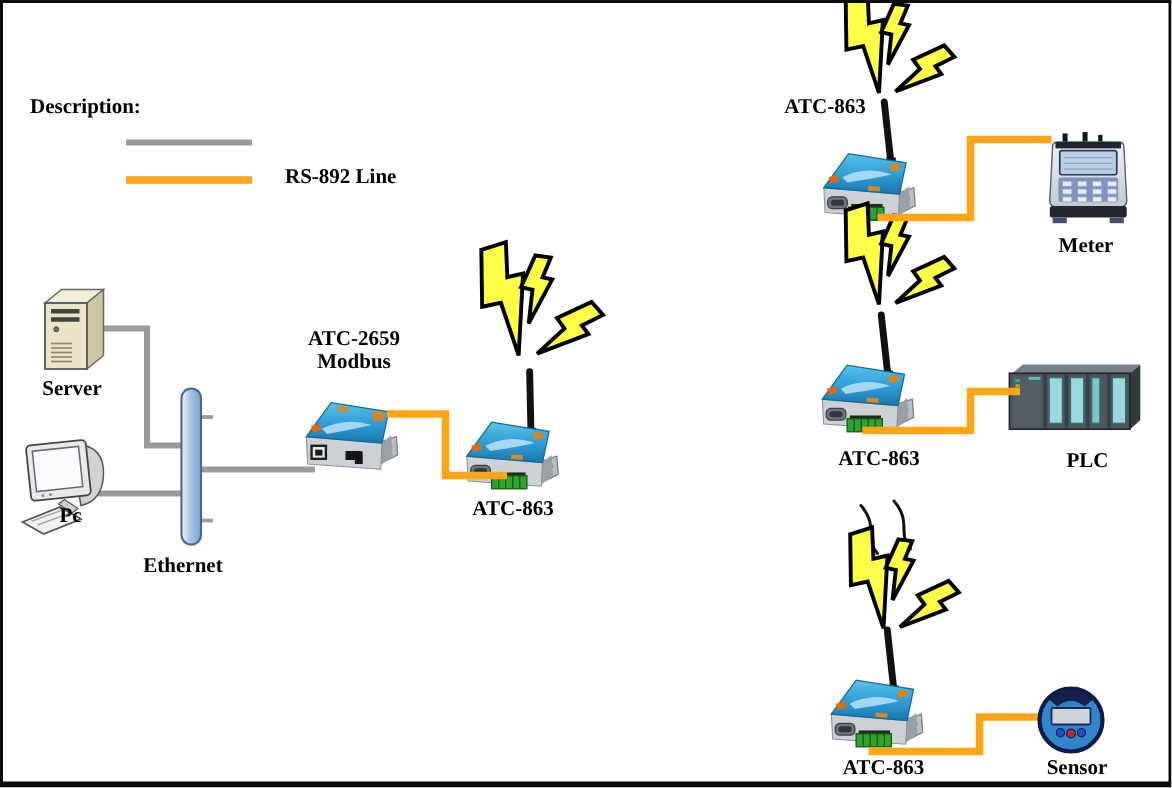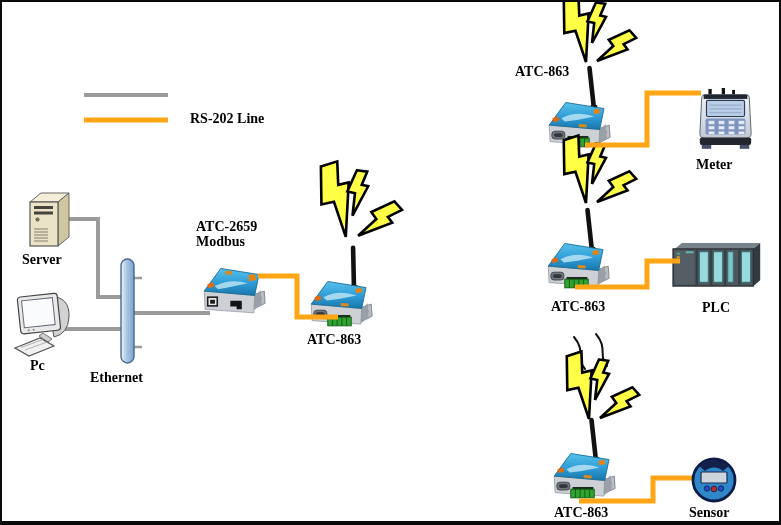--- a/index.html
+++ b/index.html
@@ -14,20 +14,21 @@
     font-family:"Liberation Serif","DejaVu Serif",serif;
   }
   .gfx{position:absolute;left:0;top:0;}
   .lbl{
     position:absolute;
     font-weight:700;
     font-size:14px;
     line-height:15px;
     color:#000;
     white-space:pre-line;
+    text-align:center;
   }
   .lbl.left{text-align:left;}
 </style>
 </head>
 <body>
 
 <div class="canvas">
 
   <svg class="gfx" width="777" height="519" viewBox="0 0 777 519">
     <defs>
@@ -235,24 +236,25 @@
     <g>
       <circle cx="712" cy="478" r="21" fill="#2f86c8" stroke="#0d1c46" stroke-width="2.8"></circle>
       <path d="M697,464 A21,21 0 0 1 727,464 L721,469 A13,13 0 0 0 703,469 Z" fill="#13204a"></path>
       <rect x="699" y="470" width="26" height="11" rx="1" fill="#ccd4dc" stroke="#1d2a50" stroke-width="1.2"></rect>
       <circle cx="705" cy="486.5" r="2.7" fill="#1f4fc4" stroke="#0d1c46" stroke-width="0.8"></circle>
       <circle cx="712" cy="487" r="2.9" fill="#bb2a2a" stroke="#0d1c46" stroke-width="0.8"></circle>
       <circle cx="719" cy="486.5" r="2.7" fill="#1f4fc4" stroke="#0d1c46" stroke-width="0.8"></circle>
     </g>
   </svg>
 
-  <div class="lbl left" style="left:188px;top:109px;width:120px">RS-202 Line</div>
+  <div class="lbl left" style="left:18px;top:62px;width:130px">Description:</div>
+  <div class="lbl left" style="left:188px;top:109px;width:120px">RS-892 Line</div>
 
   <div class="lbl" style="left:20px;top:250px;width:52px">Server</div>
-  <div class="lbl" style="left:28px;top:356px;width:34px">Pc</div>
+  <div class="lbl" style="left:28px;top:335px;width:34px">Pc</div>
   <div class="lbl" style="left:88px;top:368px;width:64px">Ethernet</div>
 
   <div class="lbl" style="left:194px;top:217px;width:80px"><span>ATC-2659</span><br><span>Modbus</span></div>
 
   <div class="lbl" style="left:305px;top:330px;width:70px">ATC-863</div>
   <div class="lbl" style="left:513px;top:62px;width:70px">ATC-863</div>
   <div class="lbl" style="left:694px;top:155px;width:56px">Meter</div>
   <div class="lbl" style="left:549px;top:297px;width:70px">ATC-863</div>
   <div class="lbl" style="left:700px;top:298px;width:46px">PLC</div>
   <div class="lbl" style="left:552px;top:503px;width:70px">ATC-863</div>

